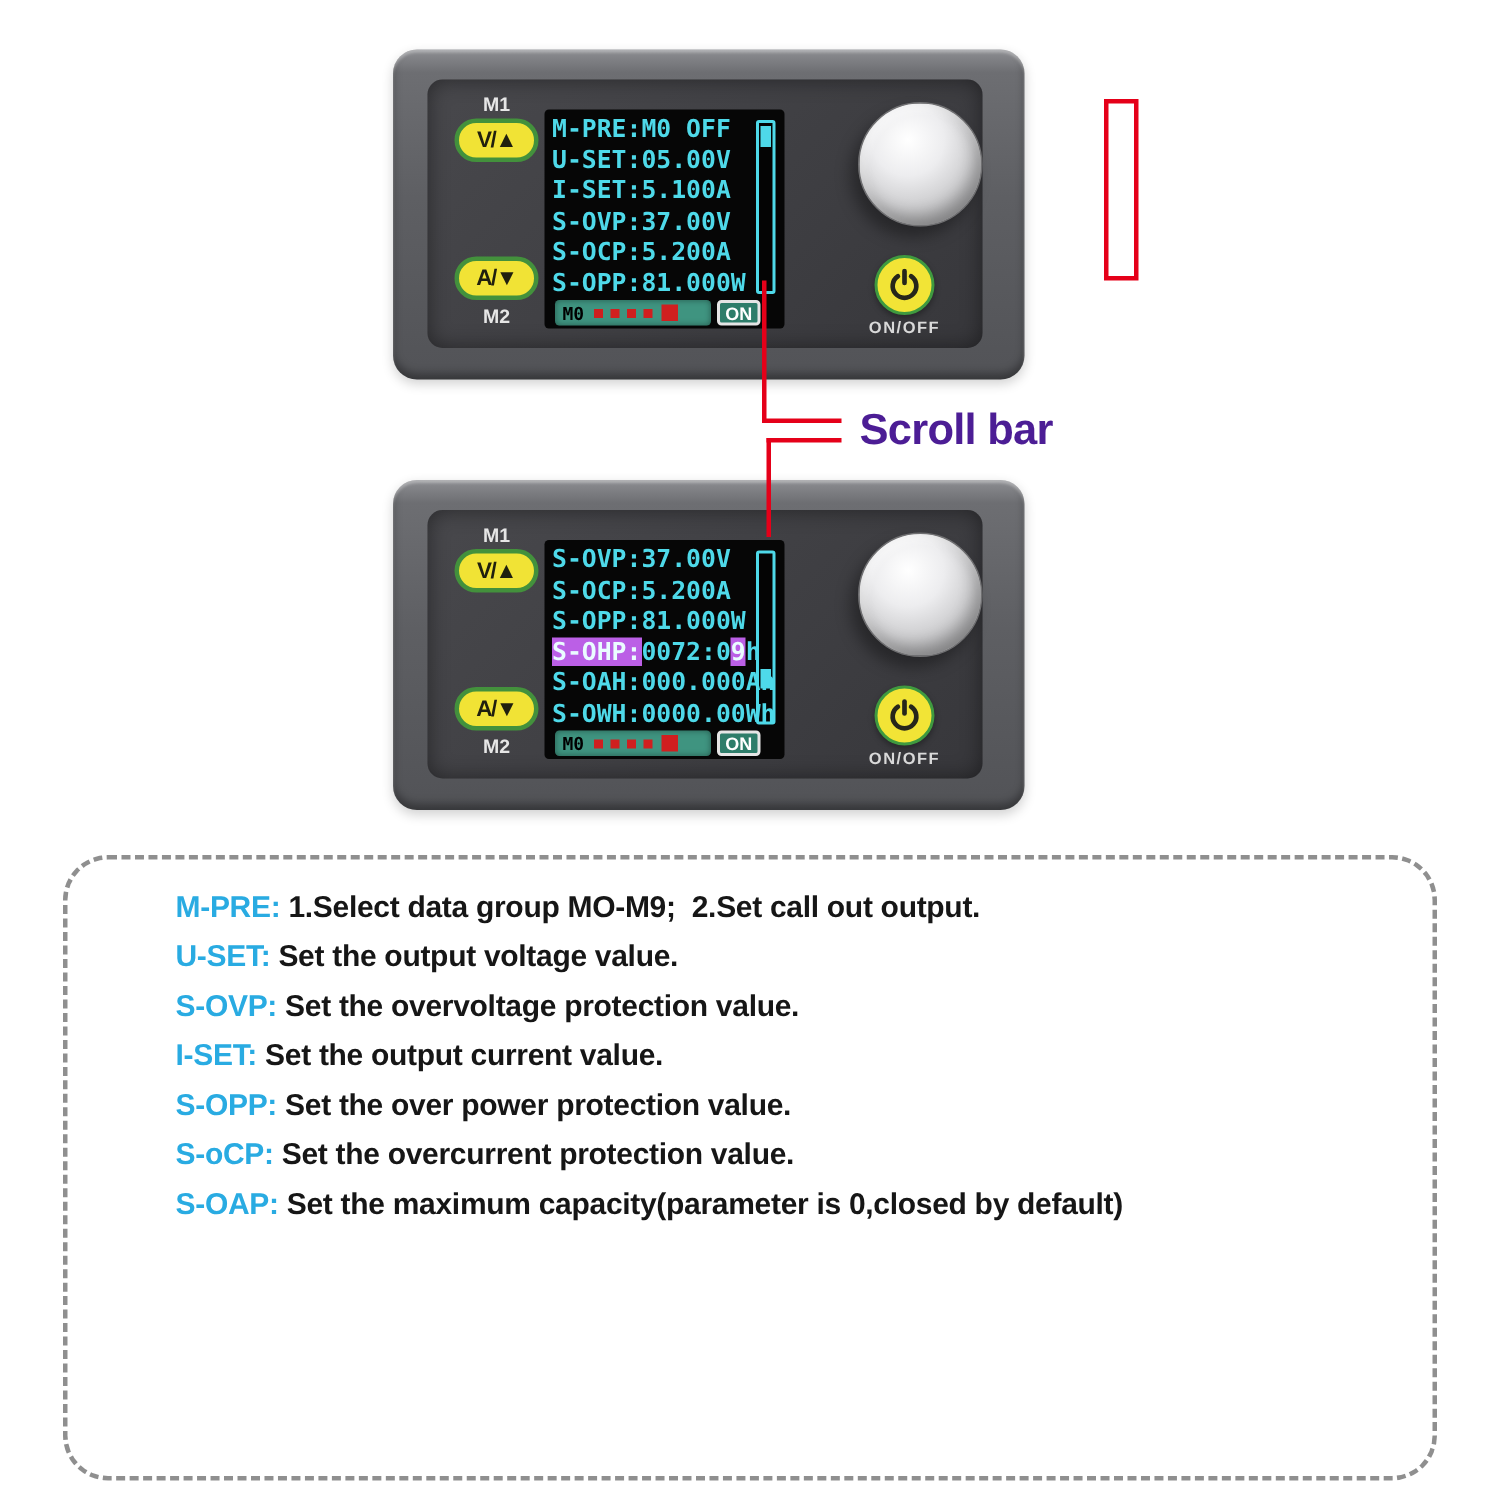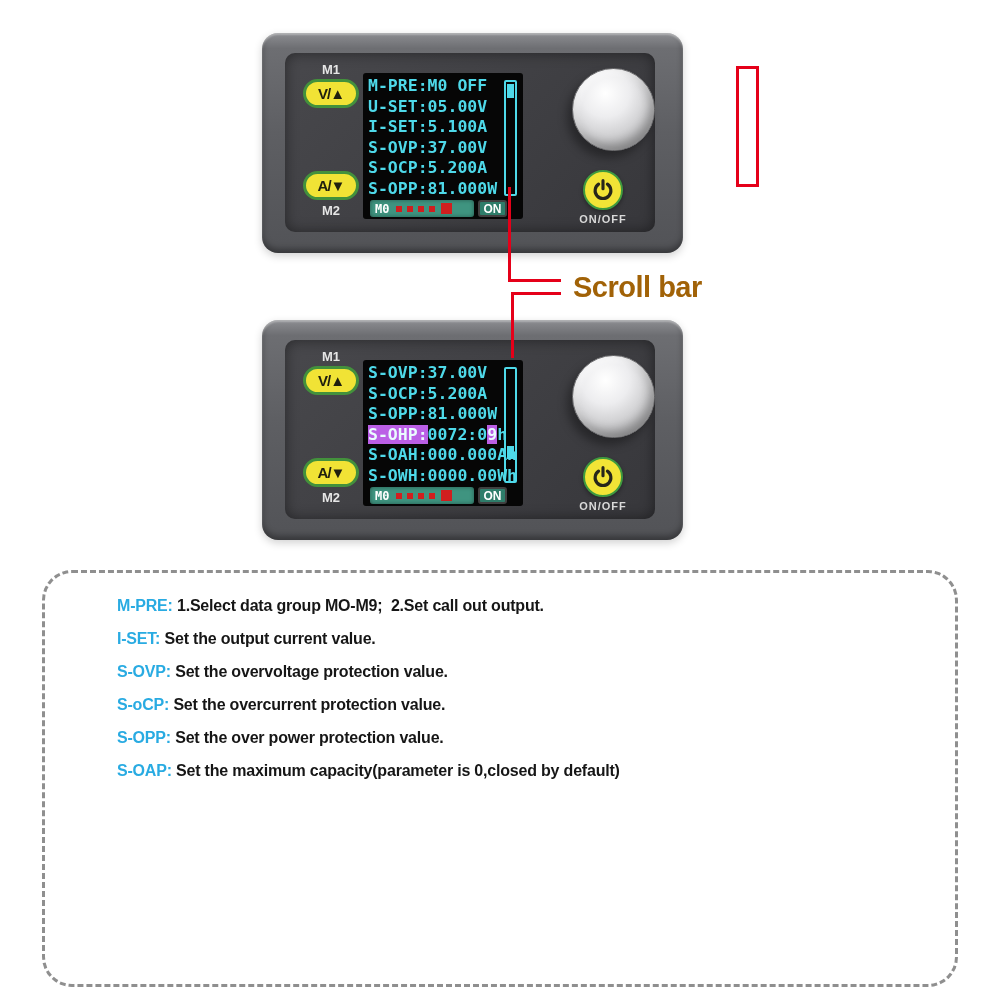--- a/index.html
+++ b/index.html
@@ -23,25 +23,25 @@
   .lcd{position:absolute;left:78px;top:20px;width:160px;height:146px;background:#060606;border-radius:3px;}
   .lcd-rows{position:absolute;left:5px;top:3px;font-family:"DejaVu Sans Mono",monospace;
     font-weight:bold;font-size:16.5px;line-height:20.6px;color:#4ed9e9;white-space:pre;}
   .lcd-rows span.hl{background:#bb5fe6;color:#eafcff;}
   .lcd-scroll{position:absolute;left:141px;top:7px;width:13px;height:116px;box-sizing:border-box;
     border:2px solid #4ed9e9;border-radius:2px;background:#040404;}
   .lcd-thumb{position:absolute;left:1px;width:7px;background:#4ed9e9;}
   .membar{position:absolute;left:7px;top:127px;width:104px;height:17px;border-radius:3px;
     background:#3f9480;display:flex;align-items:center;padding:0 5px;box-sizing:border-box;
     box-shadow:inset 0 0 4px rgba(0,0,0,.4);}
-  .mem-label{font-family:"DejaVu Sans Mono",monospace;font-weight:bold;font-size:12px;color:#ffffff;margin-right:2px;}
+  .mem-label{font-family:"DejaVu Sans Mono",monospace;font-weight:bold;font-size:12px;color:#000000;margin-right:2px;}
   .sq{width:6px;height:6px;background:#d01f1f;margin-left:5px;}
   .sq.big{width:11px;height:11px;margin-left:6px;}
   .onbox{position:absolute;left:115px;top:127px;width:29px;height:17px;box-sizing:border-box;
-    background:#2e7d6a;border:2px solid #404040;border-radius:3px;color:#ffffff;
+    background:#2e7d6a;border:2px solid #e5e5e5;border-radius:3px;color:#ffffff;
     font-weight:bold;font-size:12px;display:flex;align-items:center;justify-content:center;}
   
   .knob{position:absolute;left:287px;top:15px;width:83px;height:83px;border-radius:50%;
     background:radial-gradient(circle at 40% 30%,#ffffff 0%,#ededef 32%,#cfcfd1 58%,#a7a7a9 84%,#8b8b8d 100%);
     border:1px solid #6f6f71;box-sizing:border-box;
     box-shadow:-5px 7px 10px rgba(0,0,0,.35),inset -4px -6px 10px rgba(0,0,0,.25),inset 3px 4px 6px rgba(255,255,255,.55);
     cursor:default;}
   .power{position:absolute;left:298px;top:117px;width:40px;height:40px;border-radius:50%;box-sizing:border-box;
     background:#f2e436;border:2px solid #3f9a3f;display:flex;align-items:center;justify-content:center;
     box-shadow:0 2px 4px rgba(0,0,0,.35);cursor:default;}
@@ -50,26 +50,26 @@
 
   
   .red{position:absolute;background:#e50019;z-index:5;}
   .red-box{position:absolute;left:497px;top:66px;width:23px;height:121px;
     border:3px solid #e50019;box-sizing:border-box;background:transparent;z-index:5;}
   .v1{left:508px;top:187px;width:3px;height:93px;}
   .h1{left:508px;top:279px;width:53px;height:3px;}
   .h2{left:511px;top:292px;width:50px;height:3px;}
   .v2{left:511px;top:292px;width:3px;height:66px;}
   .scroll-label{position:absolute;left:573px;top:271px;font-size:29px;font-weight:bold;
-    letter-spacing:-0.5px;color:#a16207;z-index:5;}
+    letter-spacing:-0.5px;color:#4c1d95;z-index:5;}
 
   
   .desc{position:absolute;left:42px;top:570px;width:916px;height:417px;box-sizing:border-box;
     border:3px dashed #8f8f8f;border-radius:30px;padding:16px 38px 0 72px;}
-  .desc-entry{font-size:16px;font-weight:bold;line-height:33px;color:#161616;
+  .desc-entry{font-size:20px;font-weight:bold;line-height:33px;color:#161616;
     white-space:pre-wrap;letter-spacing:-0.2px;}
   .desc-label{color:#29abe2;}
 </style>
 </head>
 <body>
 
 <div class="device" style="top:33px">
   <div class="panel">
     <div class="m-label" style="top:9px">M1</div>
     <button class="key" style="top:26px">V/▲</button>
@@ -143,18 +143,19 @@
           <line x1="12" y1="1.8" x2="12" y2="10.5"></line>
         </svg>
       </span>
     </button>
     <div class="onoff">ON/OFF</div>
   </div>
 </div>
 
 <div class="desc">
     <div class="desc-entry"><span class="desc-label">M-PRE:</span><span> 1.Select data group MO-M9;  2.Set call out output.</span></div>
+    <div class="desc-entry"><span class="desc-label">U-SET:</span><span> Set the output voltage value.</span></div>
+    <div class="desc-entry"><span class="desc-label">S-OVP:</span><span> Set the overvoltage protection value.</span></div>
     <div class="desc-entry"><span class="desc-label">I-SET:</span><span> Set the output current value.</span></div>
-    <div class="desc-entry"><span class="desc-label">S-OVP:</span><span> Set the overvoltage protection value.</span></div>
+    <div class="desc-entry"><span class="desc-label">S-OPP:</span><span> Set the over power protection value.</span></div>
     <div class="desc-entry"><span class="desc-label">S-oCP:</span><span> Set the overcurrent protection value.</span></div>
-    <div class="desc-entry"><span class="desc-label">S-OPP:</span><span> Set the over power protection value.</span></div>
     <div class="desc-entry"><span class="desc-label">S-OAP:</span><span> Set the maximum capacity(parameter is 0,closed by default)</span></div>
   </div>
 
 </body></html>

